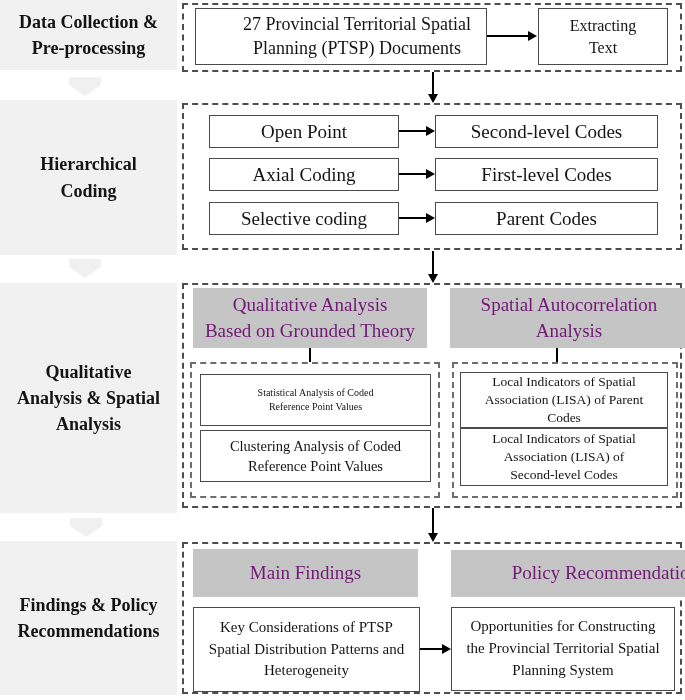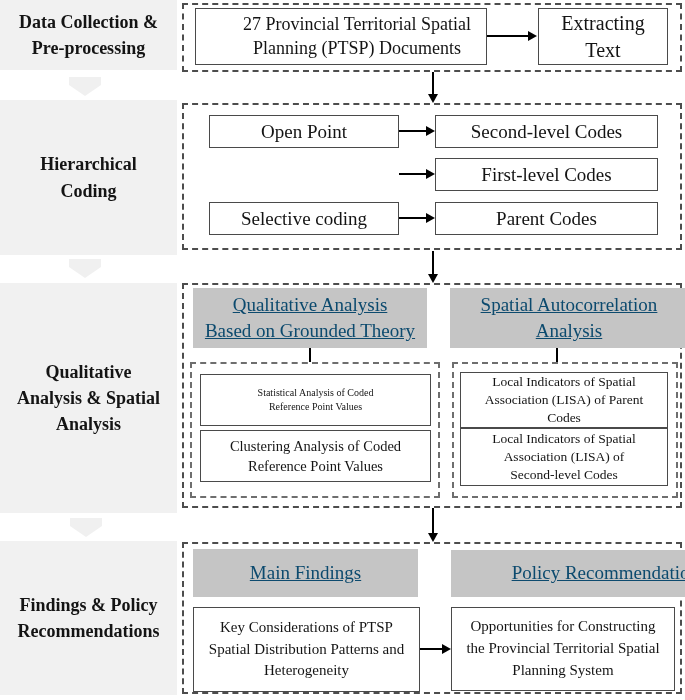--- a/index.html
+++ b/index.html
@@ -32,34 +32,34 @@
   .sec4{left:182px;top:542px;width:500px;height:152px;}
   .subdash{position:absolute;border:2px dashed #6e6e6e;box-sizing:border-box;}
   .sub-left{left:190px;top:362px;width:250px;height:136px;}
   .sub-right{left:452px;top:362px;width:226px;height:136px;}
   
   .box{
     position:absolute;background:#ffffff;border:1px solid #4a4a4a;box-sizing:border-box;
     display:flex;align-items:center;justify-content:center;text-align:center;white-space:pre-line;
   }
   .box-ptsp{left:195px;top:8px;width:292px;height:57px;font-size:18px;line-height:1.32;padding-left:32px;}
-  .box-extract{left:538px;top:8px;width:130px;height:57px;font-size:20px;line-height:1.32;}
+  .box-extract{left:538px;top:8px;width:130px;height:57px;font-size:16px;line-height:1.32;}
   .row-box-l{left:209px;width:190px;height:33px;font-size:19px;}
   .row-box-r{left:435px;width:223px;height:33px;font-size:19px;}
   .r1{top:115px;}.r2{top:158px;}.r3{top:202px;}
   .box-stat{left:200px;top:374px;width:231px;height:52px;font-size:10px;line-height:1.4;}
   .box-clust{left:200px;top:430px;width:231px;height:52px;font-size:14.5px;line-height:1.4;}
   .box-lisa1{left:460px;top:372px;width:208px;height:56px;font-size:13.5px;line-height:1.33;}
   .box-lisa2{left:460px;top:428px;width:208px;height:58px;font-size:13.5px;line-height:1.33;}
   .box-key{left:193px;top:607px;width:227px;height:85px;font-size:15px;line-height:1.45;}
   .box-opp{left:451px;top:607px;width:224px;height:84px;font-size:15px;line-height:1.45;}
   
   .hdr{
     position:absolute;background:#c5c5c5;display:flex;align-items:center;justify-content:center;
-    text-align:center;font-size:19px;line-height:1.37;white-space:pre-line;color:#0c4a6e;text-decoration:underline;
+    text-align:center;font-size:19px;line-height:1.37;white-space:pre-line;color:#701a75;
   }
   .hdr-qual{left:193px;top:288px;width:234px;height:60px;}
   .hdr-spatial{left:450px;top:288px;width:238px;height:60px;}
   .hdr-findings{left:193px;top:549px;width:225px;height:48px;}
   .hdr-policy{left:451px;top:550px;width:222px;height:47px;padding-left:47px;}
   
   .vline,.hline{position:absolute;background:#000;}
   .vline{width:2px;}
   .hline{height:2px;}
   .v1{left:432px;top:72px;height:23px;}
@@ -115,20 +115,21 @@
   <div class="hline h1"></div>
   <div class="ah-right ahr1"></div>
   <div class="vline v1"></div>
   <div class="ah-down ahd1"></div>
 
   <div class="dashed sec2"></div>
   <div class="box row-box-l r1">Open Point</div>
   <div class="box row-box-r r1">Second-level Codes</div>
   <div class="hline h2a"></div>
   <div class="ah-right ahr2a"></div>
+  <div class="box row-box-l r2">Axial Coding</div>
   <div class="box row-box-r r2">First-level Codes</div>
   <div class="hline h2b"></div>
   <div class="ah-right ahr2b"></div>
   <div class="box row-box-l r3">Selective coding</div>
   <div class="box row-box-r r3">Parent Codes</div>
   <div class="hline h2c"></div>
   <div class="ah-right ahr2c"></div>
   <div class="vline v2"></div>
   <div class="ah-down ahd2"></div>
 

